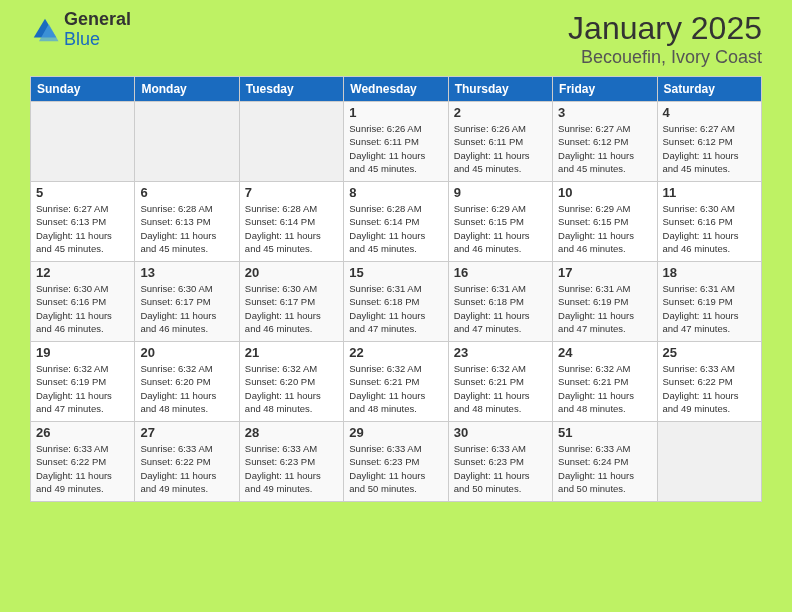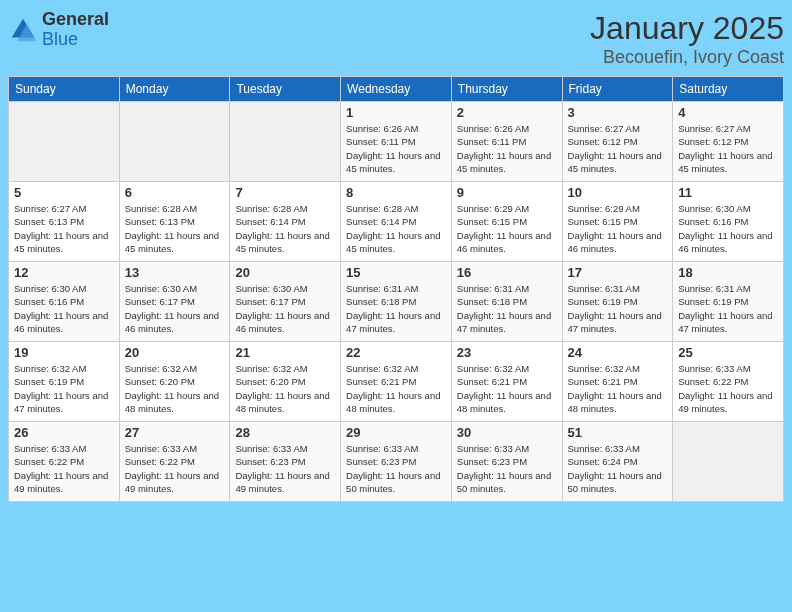--- a/index.html
+++ b/index.html
@@ -6,22 +6,22 @@
     body {
       font-family: Arial, sans-serif;
       background: #fff;
       width: 792px;
       height: 612px;
       overflow: hidden;
     }
     .page {
       width: 792px;
       height: 612px;
-      background: #7dd3fc;
-      padding: 10px 8px;
+      background: #bef264;
+      padding: 10px 30px;
     }
     .header {
       display: flex;
       justify-content: space-between;
       align-items: flex-start;
       margin-bottom: 8px;
     }
     .logo {
       display: flex;
       align-items: center;
@@ -62,21 +62,21 @@
       width: 100%;
       border-collapse: collapse;
       table-layout: fixed;
     }
     .calendar th {
       background: #1a6bbf;
       color: #fff;
       text-align: left;
       padding: 5px 6px;
       font-size: 12px;
-      font-weight: normal;
+      font-weight: bold;
       border: 1px solid #ccc;
       margin-left: 11px;
     }
     .calendar td {
       vertical-align: top;
       border: 1px solid #ccc;
       padding: 3px 5px;
       height: 80px;
       font-size: 10px;
       color: #333;

